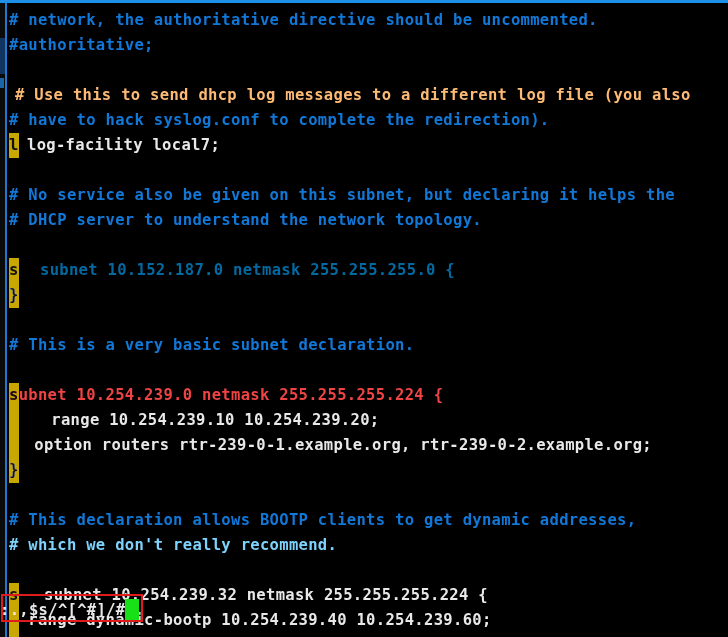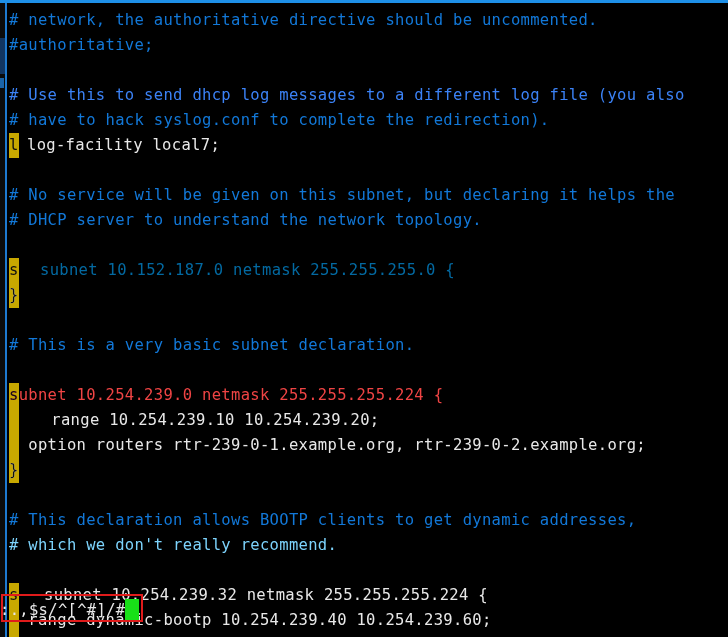--- a/index.html
+++ b/index.html
@@ -8,20 +8,21 @@
     padding: 0;
     background: #000000;
   }
   #screen {
     position: relative;
     width: 728px;
     height: 637px;
     background: #000000;
     overflow: hidden;
     font-family: "DejaVu Sans Mono", "Liberation Mono", monospace;
+    font-weight: bold;
   }
 
   
   #win-top-border {
     position: absolute;
     left: 0; top: 0;
     width: 728px; height: 3px;
     background: #1e90e8;
   }
   #win-left-gutter {
@@ -145,35 +146,35 @@
     <div id="selection-layer">
         <div class="sel-block" style="top: 130px; height: 25px; left: 2px; background: rgb(200, 168, 0);"></div>
         <div class="sel-block" style="top: 255px; height: 50px; left: 2px; background: rgb(200, 168, 0);"></div>
         <div class="sel-block" style="top: 380px; height: 100px; left: 2px; background: rgb(200, 168, 0);"></div>
         <div class="sel-block" style="top: 580px; height: 125px; left: 2px; background: rgb(200, 168, 0);"></div>
       </div>
     <div id="text-layer">
         <div class="line comment" style="top: 5px; left: 2px; color: rgb(18, 120, 216);"># network, the authoritative directive should be uncommented.</div>
         <div class="line comment" style="top: 30px; left: 2px; color: rgb(18, 120, 216);">#authoritative;</div>
         <div class="line blank" style="top: 55px; left: 2px;"> </div>
-        <div class="line comment" style="top: 80px; left: 2px; color: #3b82f6;"># Use this to send dhcp log messages to a different log file (you also</div>
+        <div class="line comment" style="top: 80px; left: 8px; color: #fdba74;"># Use this to send dhcp log messages to a different log file (you also</div>
         <div class="line comment" style="top: 105px; left: 2px; color: rgb(18, 120, 216);"># have to hack syslog.conf to complete the redirection).</div>
         <div class="line code" style="top: 130px; left: 20px; color: rgb(232, 232, 232);">log-facility local7;</div>
         <div class="line blank" style="top: 155px; left: 2px;"> </div>
-        <div class="line comment" style="top: 180px; left: 2px; color: rgb(18, 120, 216);"># No service will be given on this subnet, but declaring it helps the</div>
+        <div class="line comment" style="top: 180px; left: 2px; color: rgb(18, 120, 216);"># No service also be given on this subnet, but declaring it helps the</div>
         <div class="line comment" style="top: 205px; left: 2px; color: rgb(18, 120, 216);"># DHCP server to understand the network topology.</div>
         <div class="line blank" style="top: 230px; left: 2px;"> </div>
         <div class="line code" style="top: 255px; left: 2px; color: #0369a1; margin-left: 31px;">subnet 10.152.187.0 netmask 255.255.255.0 {</div>
         <div class="line code" style="top: 280px; left: 2px; color: rgb(232, 232, 232);">}</div>
         <div class="line blank" style="top: 305px; left: 2px;"> </div>
         <div class="line comment" style="top: 330px; left: 2px; color: rgb(18, 120, 216);"># This is a very basic subnet declaration.</div>
         <div class="line blank" style="top: 355px; left: 2px;"> </div>
         <div class="line code" style="top: 380px; left: 2px; color: #ef4444;">subnet 10.254.239.0 netmask 255.255.255.224 {</div>
         <div class="line code" style="top: 405px; left: 2px; color: rgb(232, 232, 232); margin-left: 23px;">  range 10.254.239.10 10.254.239.20;</div>
-        <div class="line code" style="top: 430px; left: 2px; color: rgb(232, 232, 232);">  option routers rtr-239-0-1.example.org, rtr-239-0-2.example.org;</div>
+        <div class="line code" style="top: 430px; left: 8px; color: rgb(232, 232, 232);">  option routers rtr-239-0-1.example.org, rtr-239-0-2.example.org;</div>
         <div class="line code" style="top: 455px; left: 2px; color: rgb(232, 232, 232);">}</div>
         <div class="line blank" style="top: 480px; left: 2px;"> </div>
         <div class="line comment" style="top: 505px; left: 2px; color: rgb(18, 120, 216);"># This declaration allows BOOTP clients to get dynamic addresses,</div>
         <div class="line comment" style="top: 530px; left: 2px; color: #7dd3fc;"># which we don't really recommend.</div>
         <div class="line blank" style="top: 555px; left: 2px;"> </div>
         <div class="line code" style="top: 580px; left: 2px; color: rgb(232, 232, 232); margin-left: 35px;">subnet 10.254.239.32 netmask 255.255.255.224 {</div>
         <div class="line code" style="top: 605px; left: 2px; color: rgb(232, 232, 232);">  range dynamic-bootp 10.254.239.40 10.254.239.60;</div>
         <div class="line code" style="top: 630px; left: 2px; color: rgb(232, 232, 232);">  option broadcast-address 10.254.239.31;</div>
       </div>
     <div id="selchar-layer">

